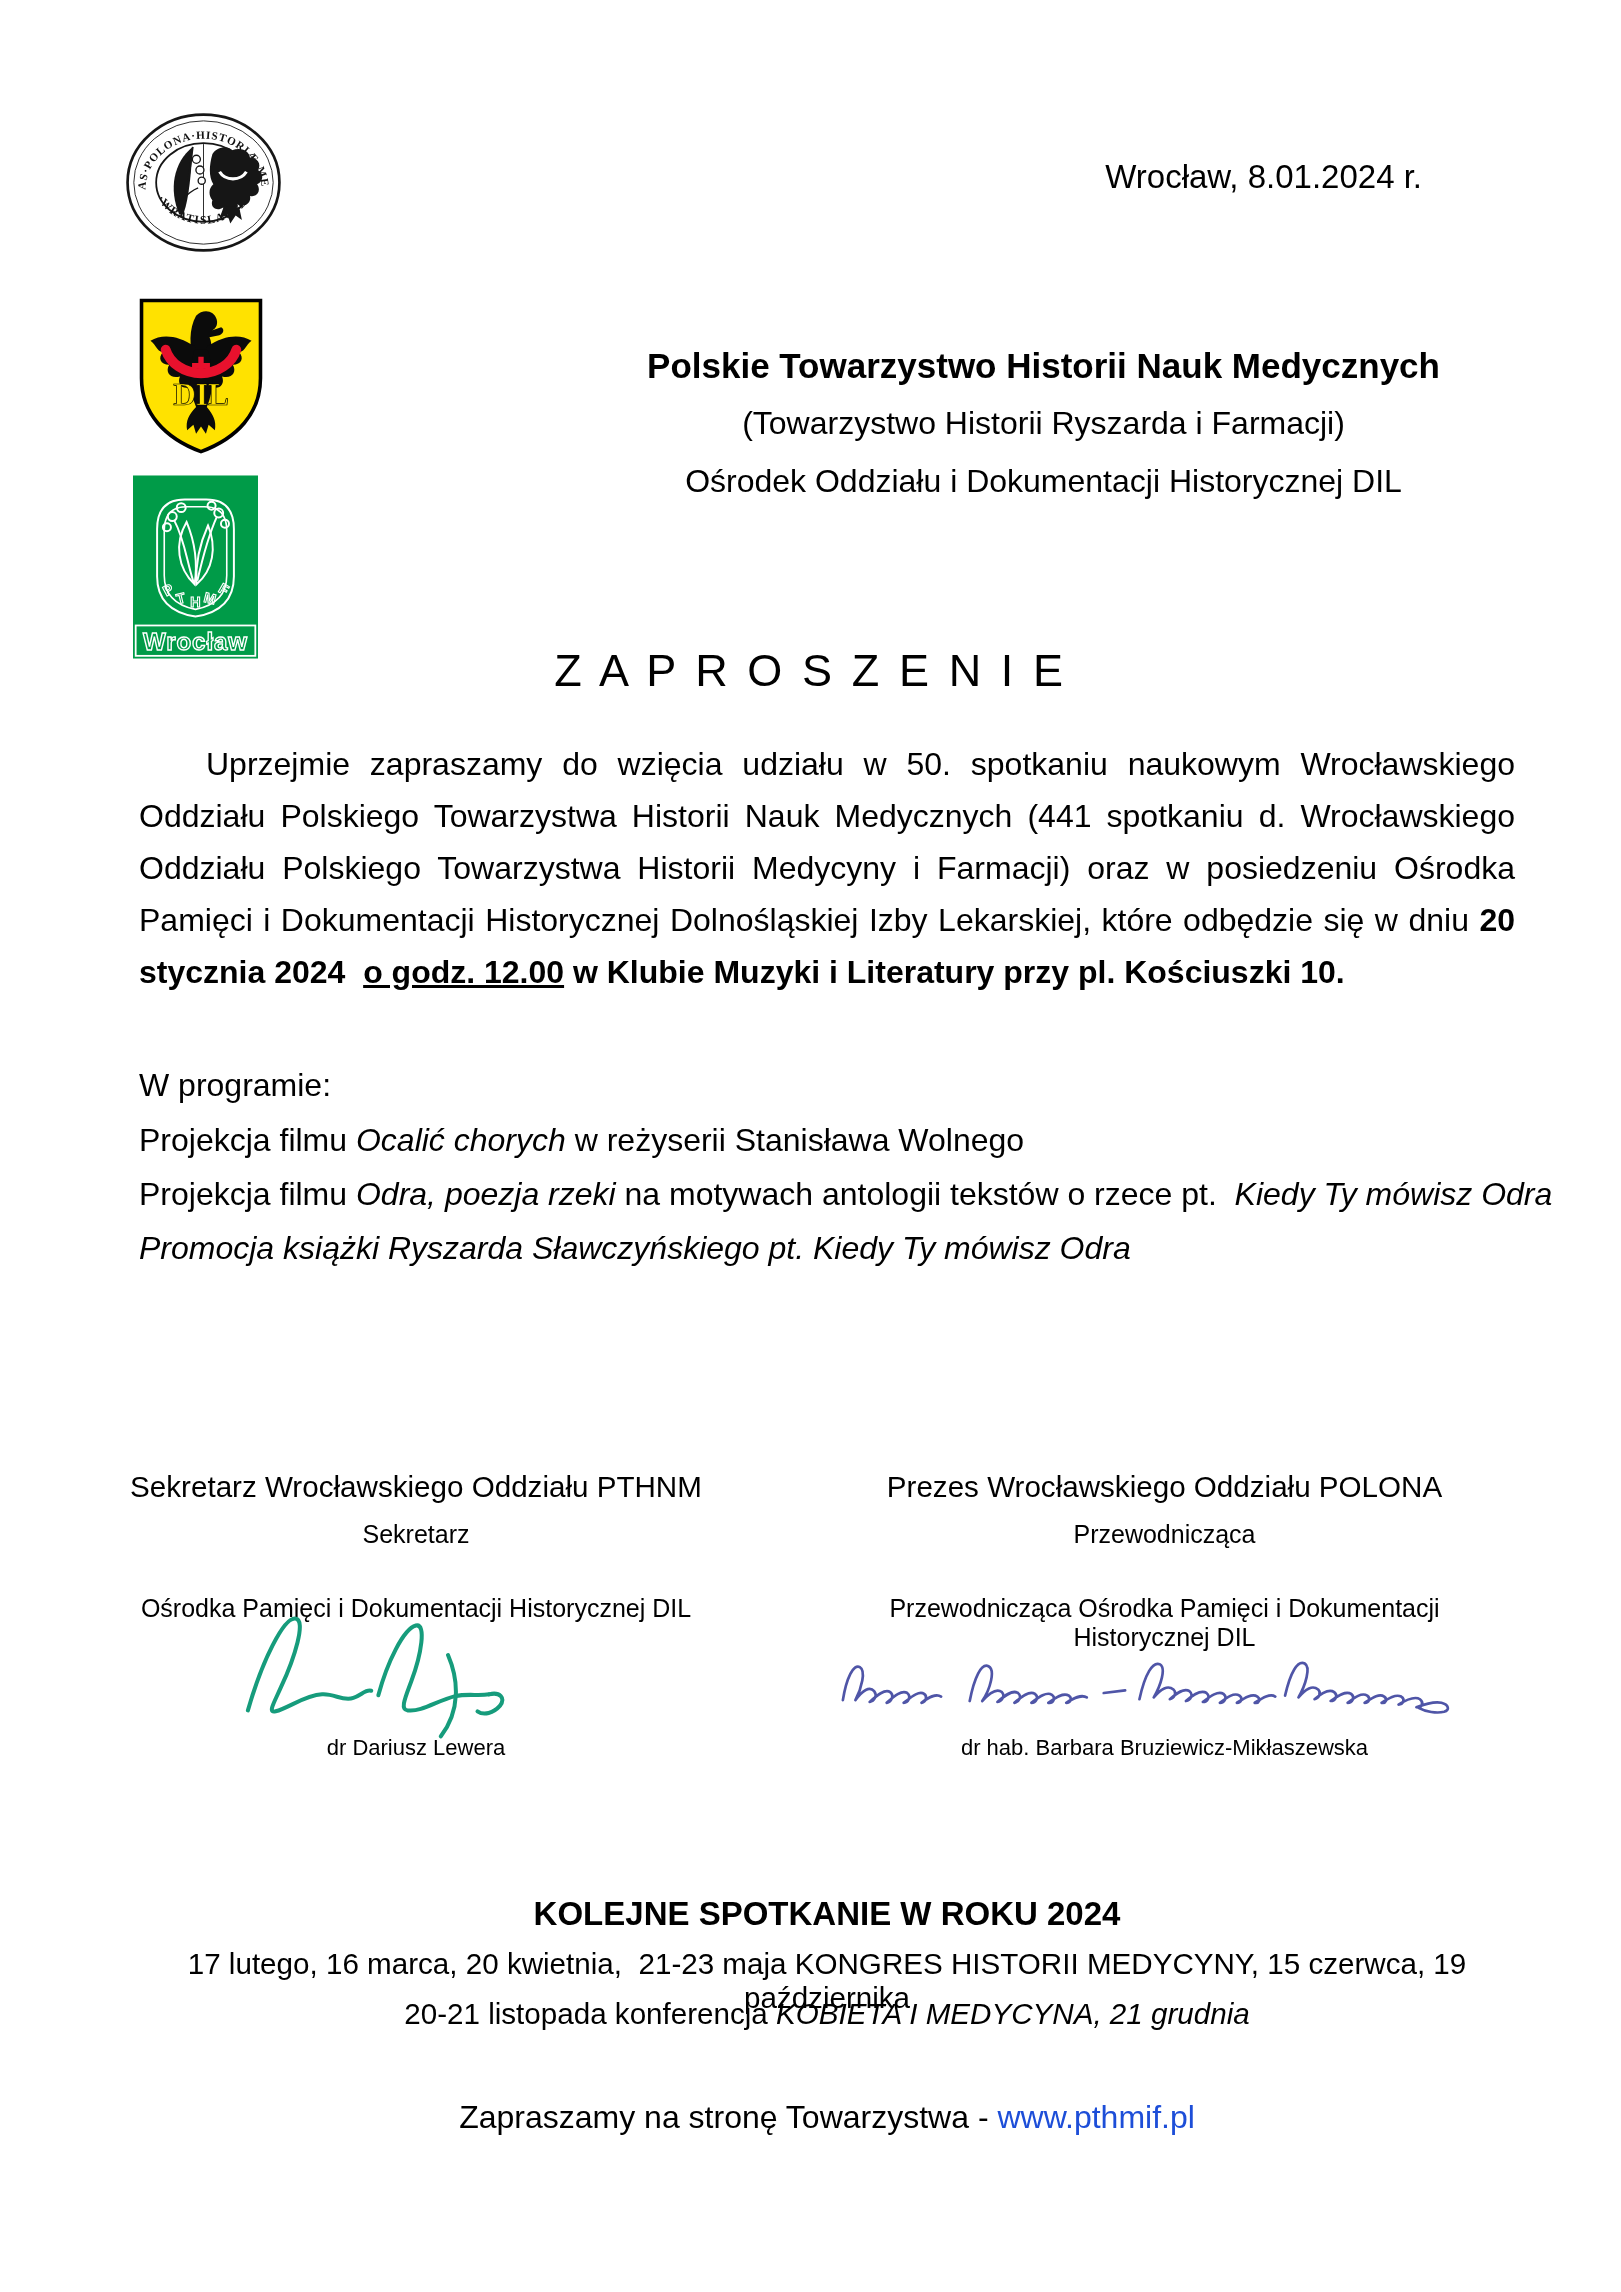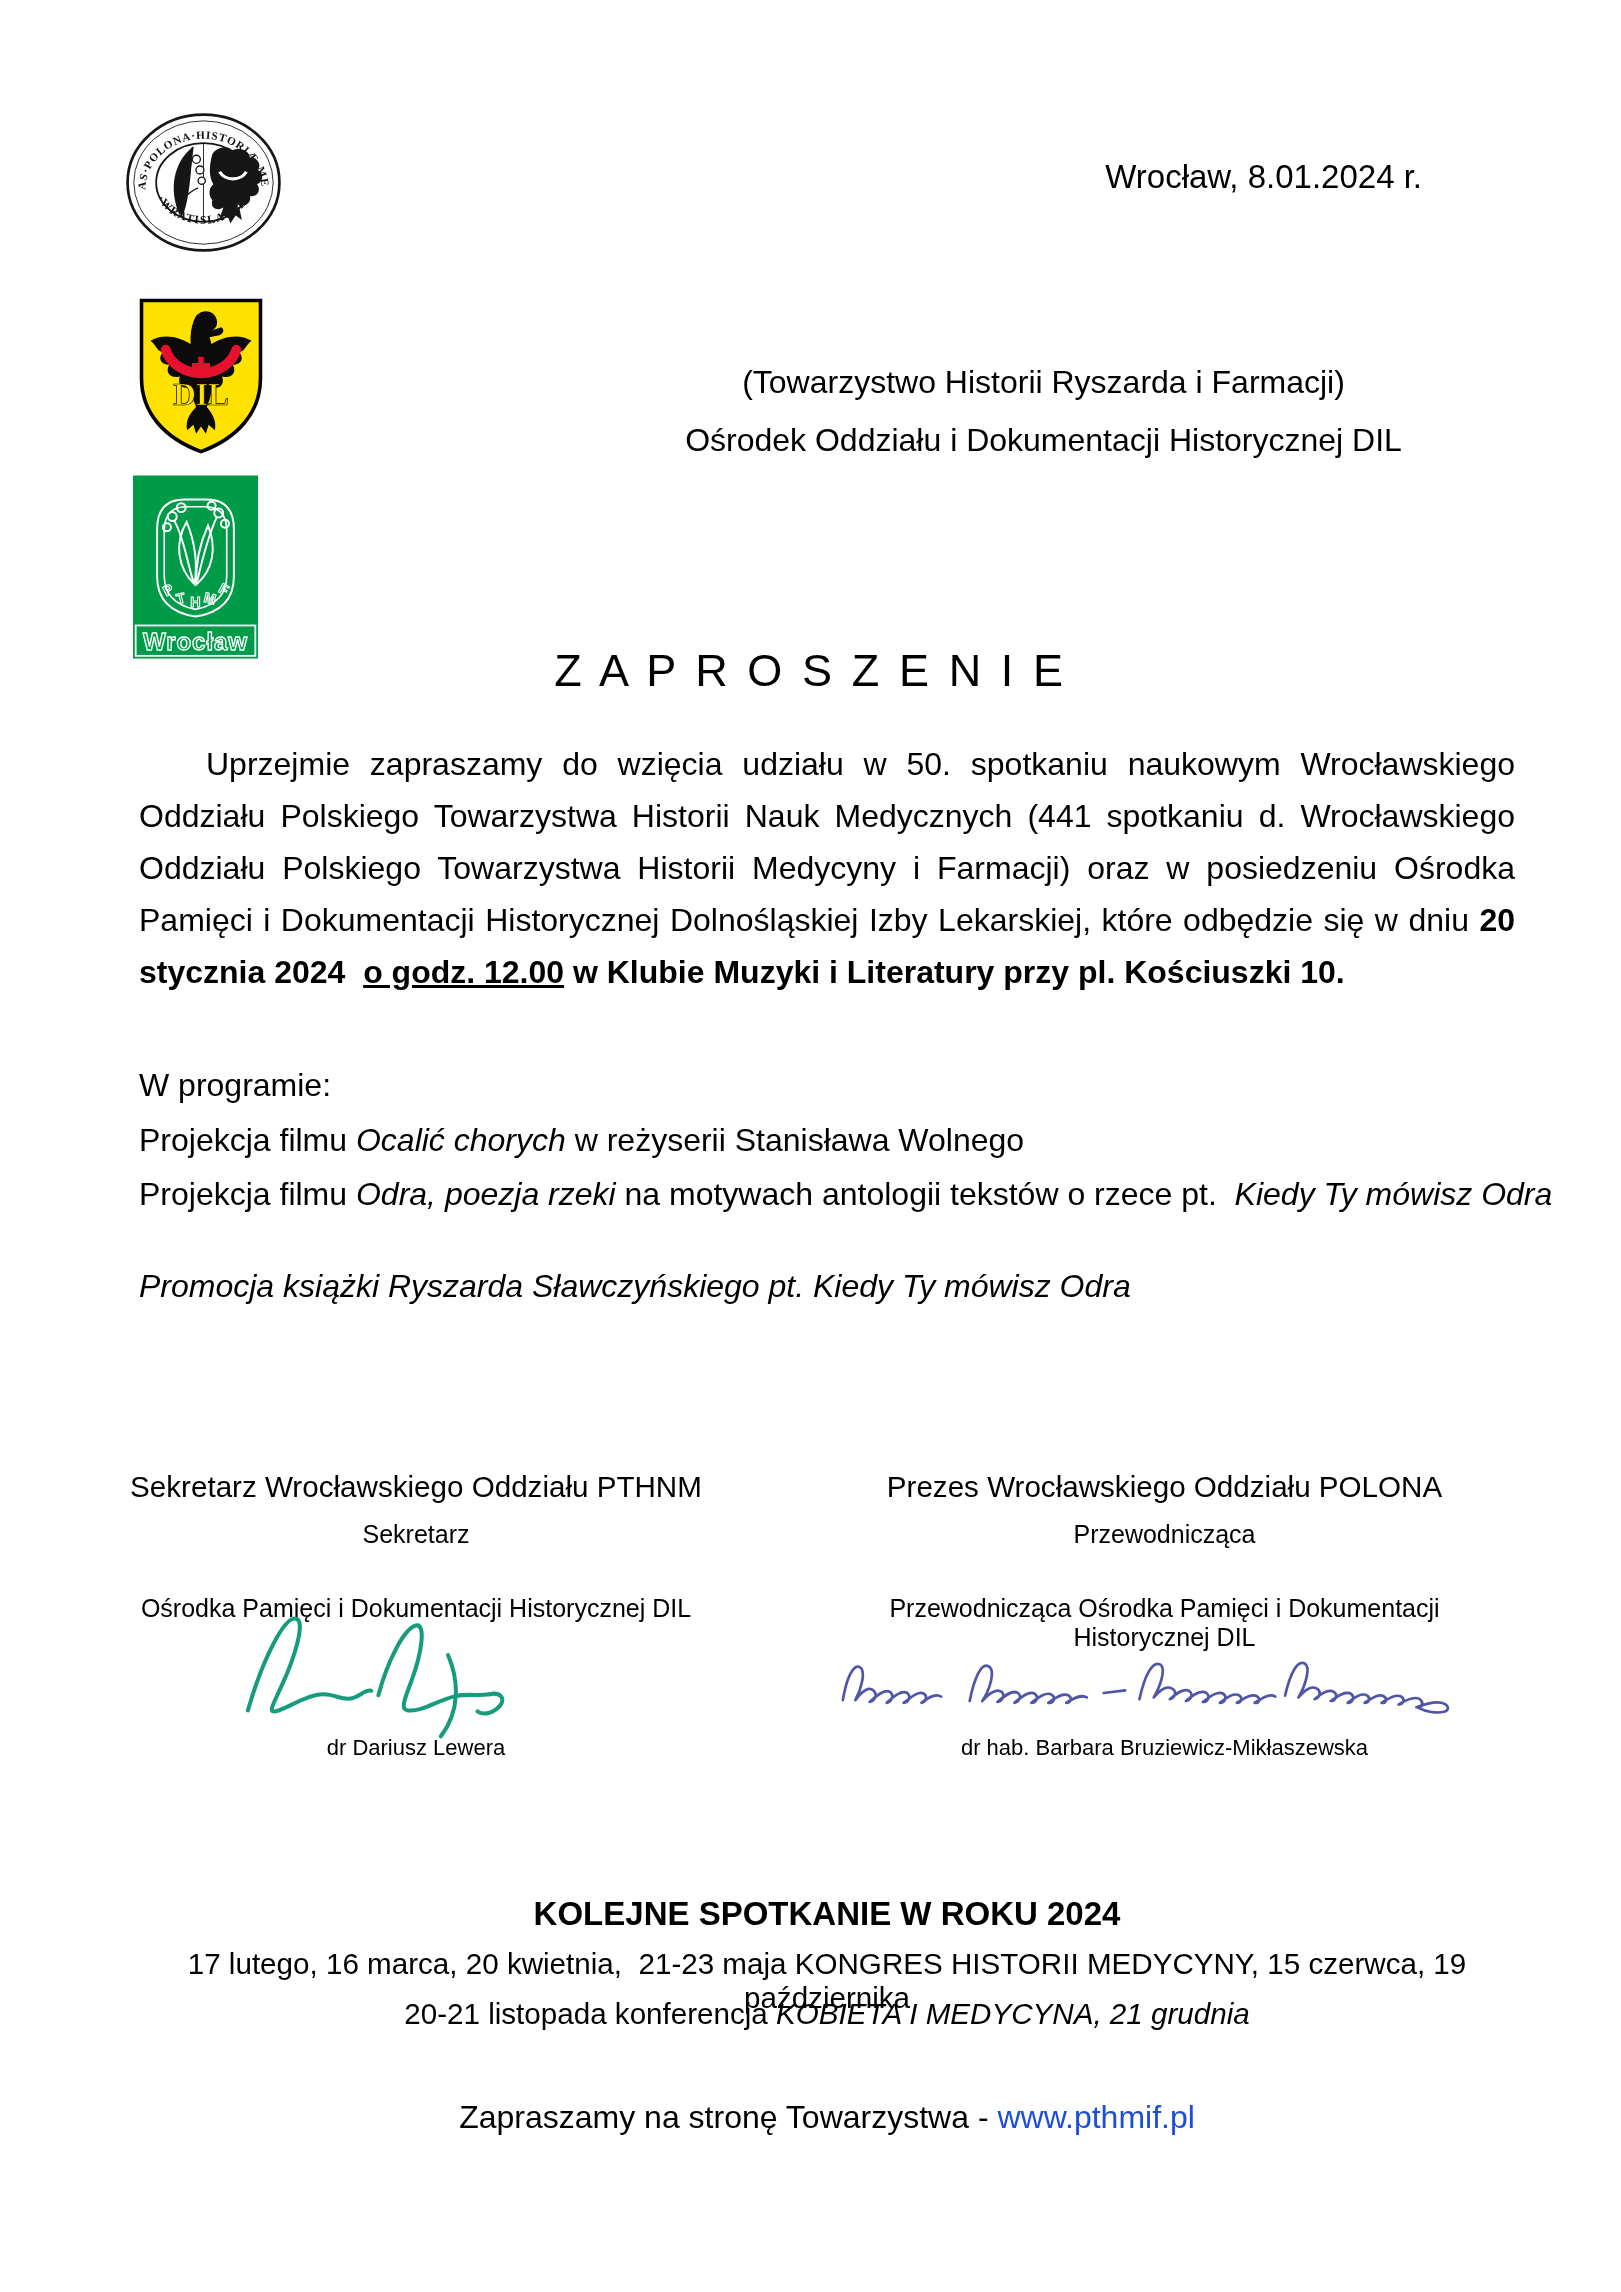--- a/index.html
+++ b/index.html
@@ -23,21 +23,21 @@
   .doc-title{left:0;top:645px;width:1621px;text-align:center;font-size:45px;
     font-weight:normal;letter-spacing:3.6px;margin:0;}
   
   .invitation{left:139px;top:738px;width:1376px;font-size:32px;line-height:52px;
     text-align:justify;text-indent:67px;margin:0;}
   .invitation b{font-weight:bold;}
   .invitation .u{text-decoration:underline;}
   
   .program-heading{left:139px;top:1067px;font-size:32px;}
   .program-line{left:139px;font-size:32px;white-space:nowrap;}
-  .pl1{top:1122px;} .pl2{top:1176px;} .pl3{top:1230px;margin-top:38px;}
+  .pl1{top:1122px;} .pl2{top:1176px;} .pl3{top:1230px;}
   
   .sigl{left:125px;width:582px;text-align:center;}
   .sigr{left:851px;width:627px;text-align:center;}
   .role1{top:1470px;font-size:29.6px;}
   .role2{top:1520px;font-size:25px;}
   .role3{top:1574px;font-size:25px;margin-top:20px;}
   .sig-name{top:1735px;font-size:22px;}
   .sig-image-left{left:235px;top:1605px;width:309px;height:134px;}
   .sig-image-right{left:833px;top:1651px;width:654px;height:67px;}
   
@@ -117,20 +117,21 @@
       <text x="85" y="143" transform="rotate(14 85 143)">M</text>
       <text x="99" y="132" transform="rotate(30 99 132)">F</text>
     </g>
     <rect x="3" y="168" width="134" height="34" fill="none" stroke="#fff" stroke-width="2"></rect>
     <text x="70" y="196" text-anchor="middle" font-family="Liberation Sans, sans-serif" font-weight="bold" font-size="27" letter-spacing="1" fill="none" stroke="#fff" stroke-width="1.5">Wrocław</text>
   </svg>
 
   <div class="abs date-line">Wrocław, 8.01.2024 r.</div>
 
   <div class="abs org-header">
+    <div class="org-line1">Polskie Towarzystwo Historii Nauk Medycznych</div>
     <div class="org-line2">(Towarzystwo Historii Ryszarda i Farmacji)</div>
     <div class="org-line3">Ośrodek Oddziału i Dokumentacji Historycznej DIL</div>
   </div>
 
   <h1 class="abs doc-title">Z A P R O S Z E N I E</h1>
 
   <p class="abs invitation"><span>Uprzejmie zapraszamy do wzięcia udziału w 50. spotkaniu naukowym Wrocławskiego Oddziału Polskiego Towarzystwa Historii Nauk Medycznych (441 spotkaniu d. Wrocławskiego Oddziału Polskiego Towarzystwa Historii Medycyny i Farmacji) oraz w posiedzeniu Ośrodka Pamięci i Dokumentacji Historycznej Dolnośląskiej Izby Lekarskiej, które odbędzie się w dniu </span><b>20 stycznia 2024</b><b>&nbsp; </b><b class="u">o godz. 12.00</b><b> w Klubie Muzyki i Literatury przy pl. Kościuszki 10.</b></p>
 
   <div class="abs program-heading">W programie:</div>
   <div class="abs program-line pl1"><span>Projekcja filmu </span><span class="it">Ocalić chorych</span><span> w reżyserii Stanisława Wolnego</span></div>

